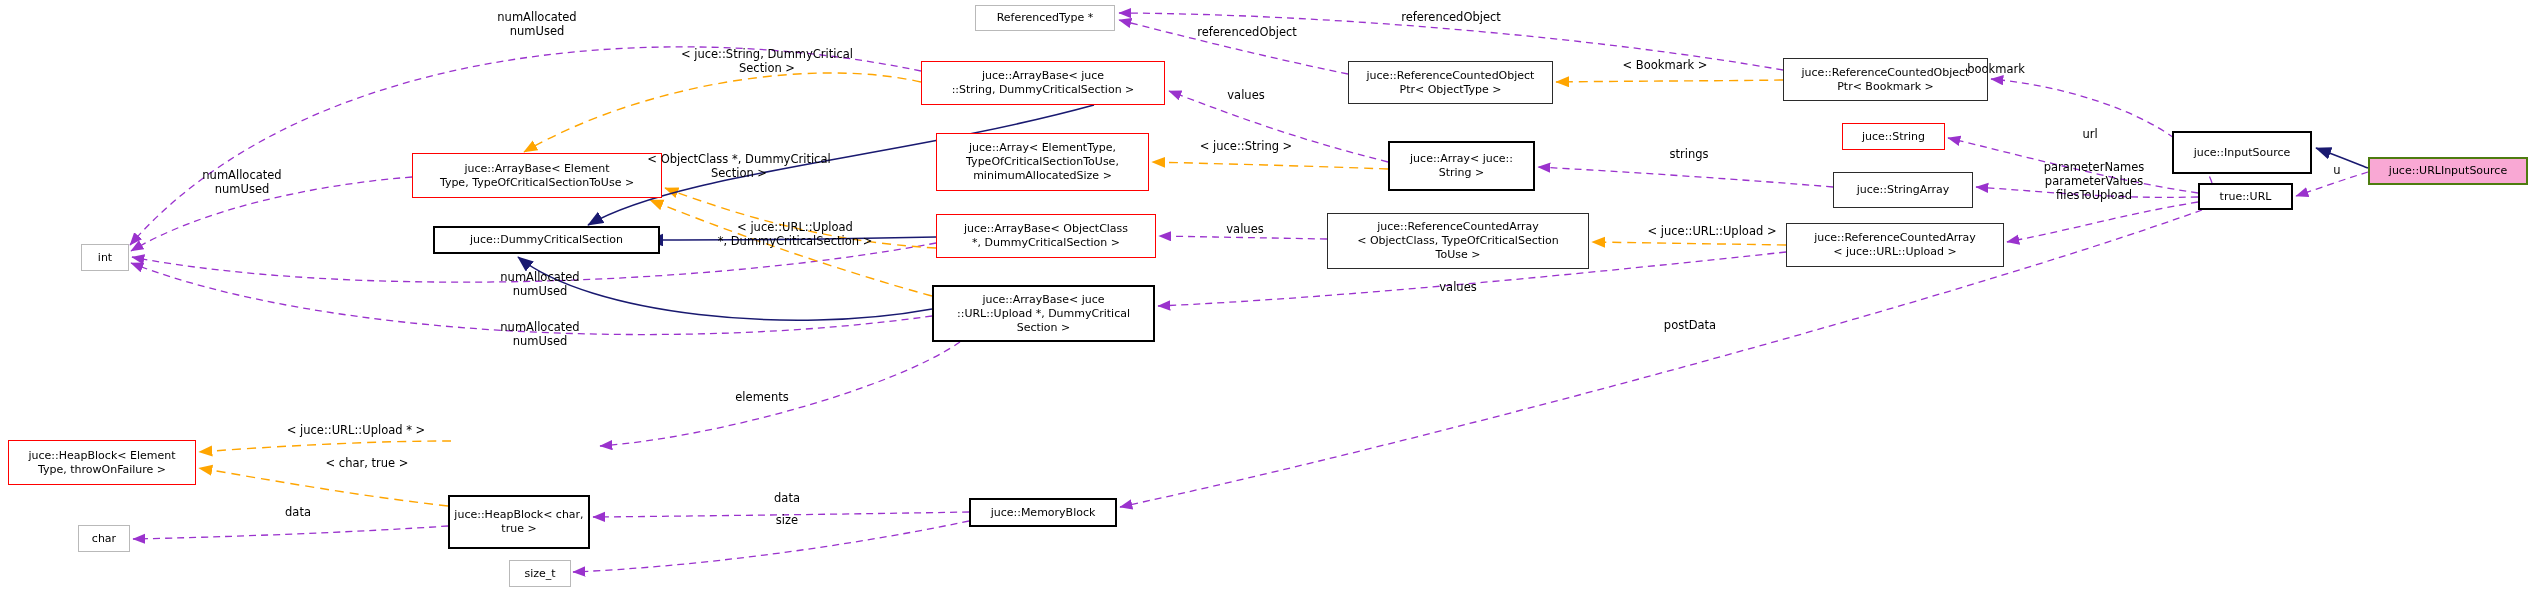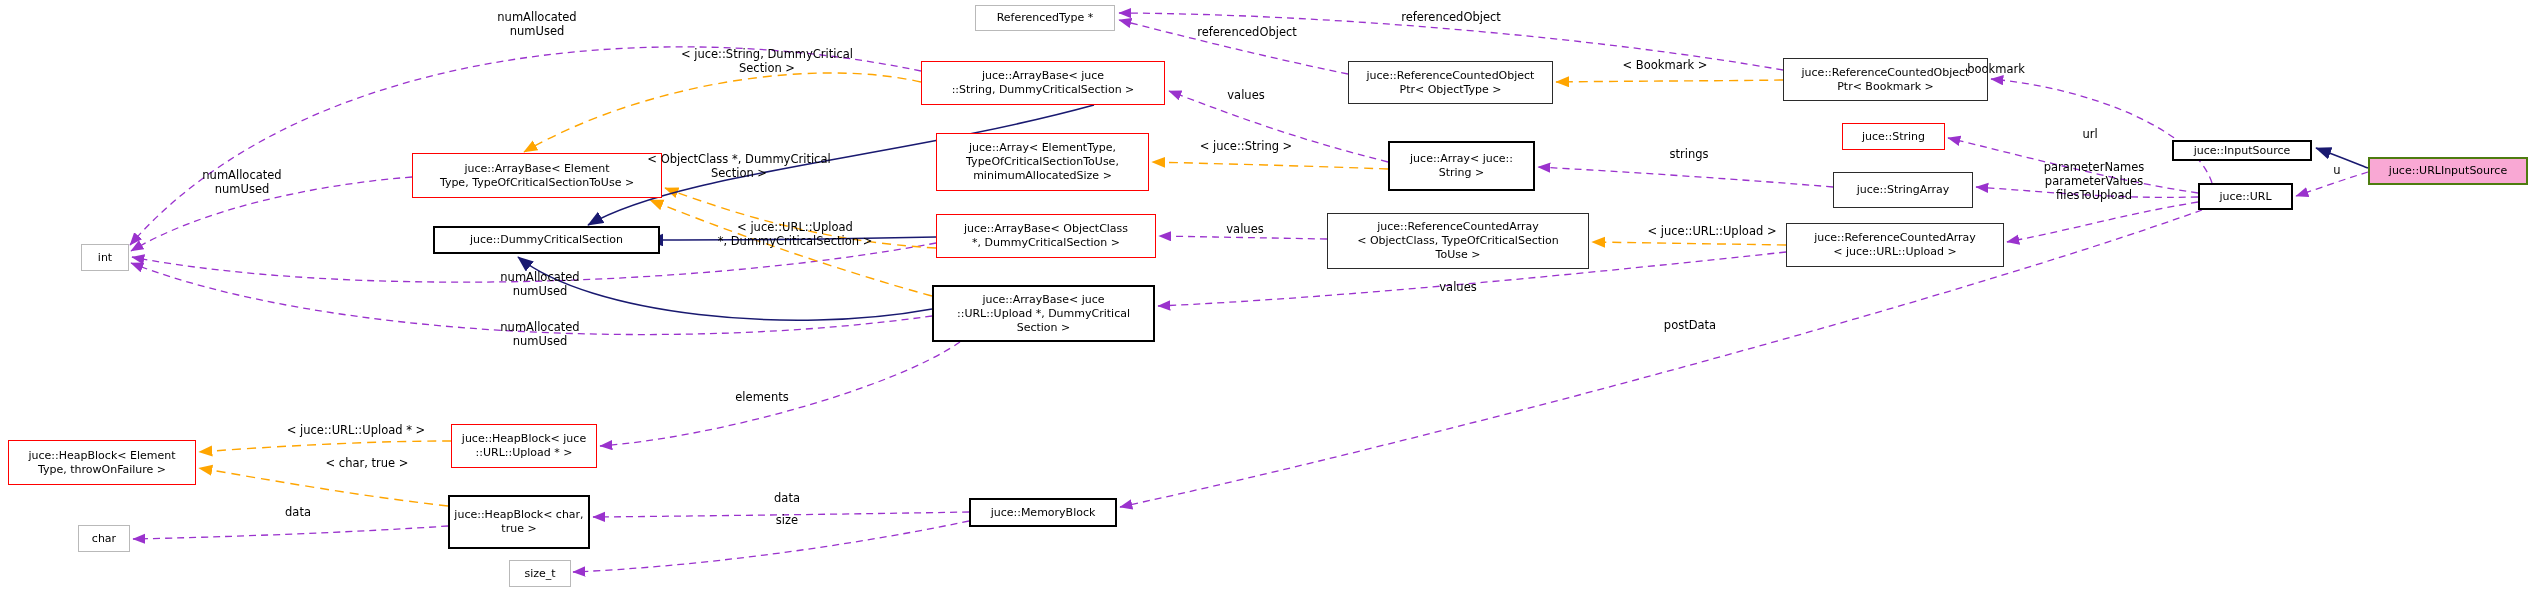--- a/index.html
+++ b/index.html
@@ -108,26 +108,26 @@
 
   <div class="node bold" style="left:1388px;top:141px;width:147px;height:50px">
     <div class="ln">juce::Array&lt; juce::</div>
     <div class="ln">String &gt;</div>
   </div>
 
   <div class="node" style="left:1833px;top:172px;width:140px;height:36px">
     <div class="ln">juce::StringArray</div>
   </div>
 
-  <div class="node bold" style="left:2172px;top:140px;width:140px;height:21px">
+  <div class="node bold" style="left:2172px;top:131px;width:140px;height:43px">
     <div class="ln">juce::InputSource</div>
   </div>
 
   <div class="node bold" style="left:2198px;top:183px;width:95px;height:27px">
-    <div class="ln">juce::URL</div>
+    <div class="ln">true::URL</div>
   </div>
 
   <div class="node focus" style="left:2368px;top:157px;width:160px;height:28px">
     <div class="ln">juce::URLInputSource</div>
   </div>
 
   <div class="node red" style="left:412px;top:153px;width:250px;height:45px">
     <div class="ln">juce::ArrayBase&lt; Element</div>
     <div class="ln">Type, TypeOfCriticalSectionToUse &gt;</div>
   </div>
@@ -160,24 +160,20 @@
 
   <div class="node gray" style="left:81px;top:244px;width:48px;height:27px">
     <div class="ln">int</div>
   </div>
 
   <div class="node red" style="left:8px;top:440px;width:188px;height:45px">
     <div class="ln">juce::HeapBlock&lt; Element</div>
     <div class="ln">Type, throwOnFailure &gt;</div>
   </div>
 
-  <div class="node red" style="left:451px;top:424px;width:146px;height:44px">
-    <div class="ln">juce::HeapBlock&lt; juce</div>
-    <div class="ln">::URL::Upload * &gt;</div>
-  </div>
 
   <div class="node bold" style="left:448px;top:495px;width:142px;height:54px">
     <div class="ln">juce::HeapBlock&lt; char,</div>
     <div class="ln">true &gt;</div>
   </div>
 
   <div class="node bold" style="left:969px;top:498px;width:148px;height:29px">
     <div class="ln">juce::MemoryBlock</div>
   </div>
 

